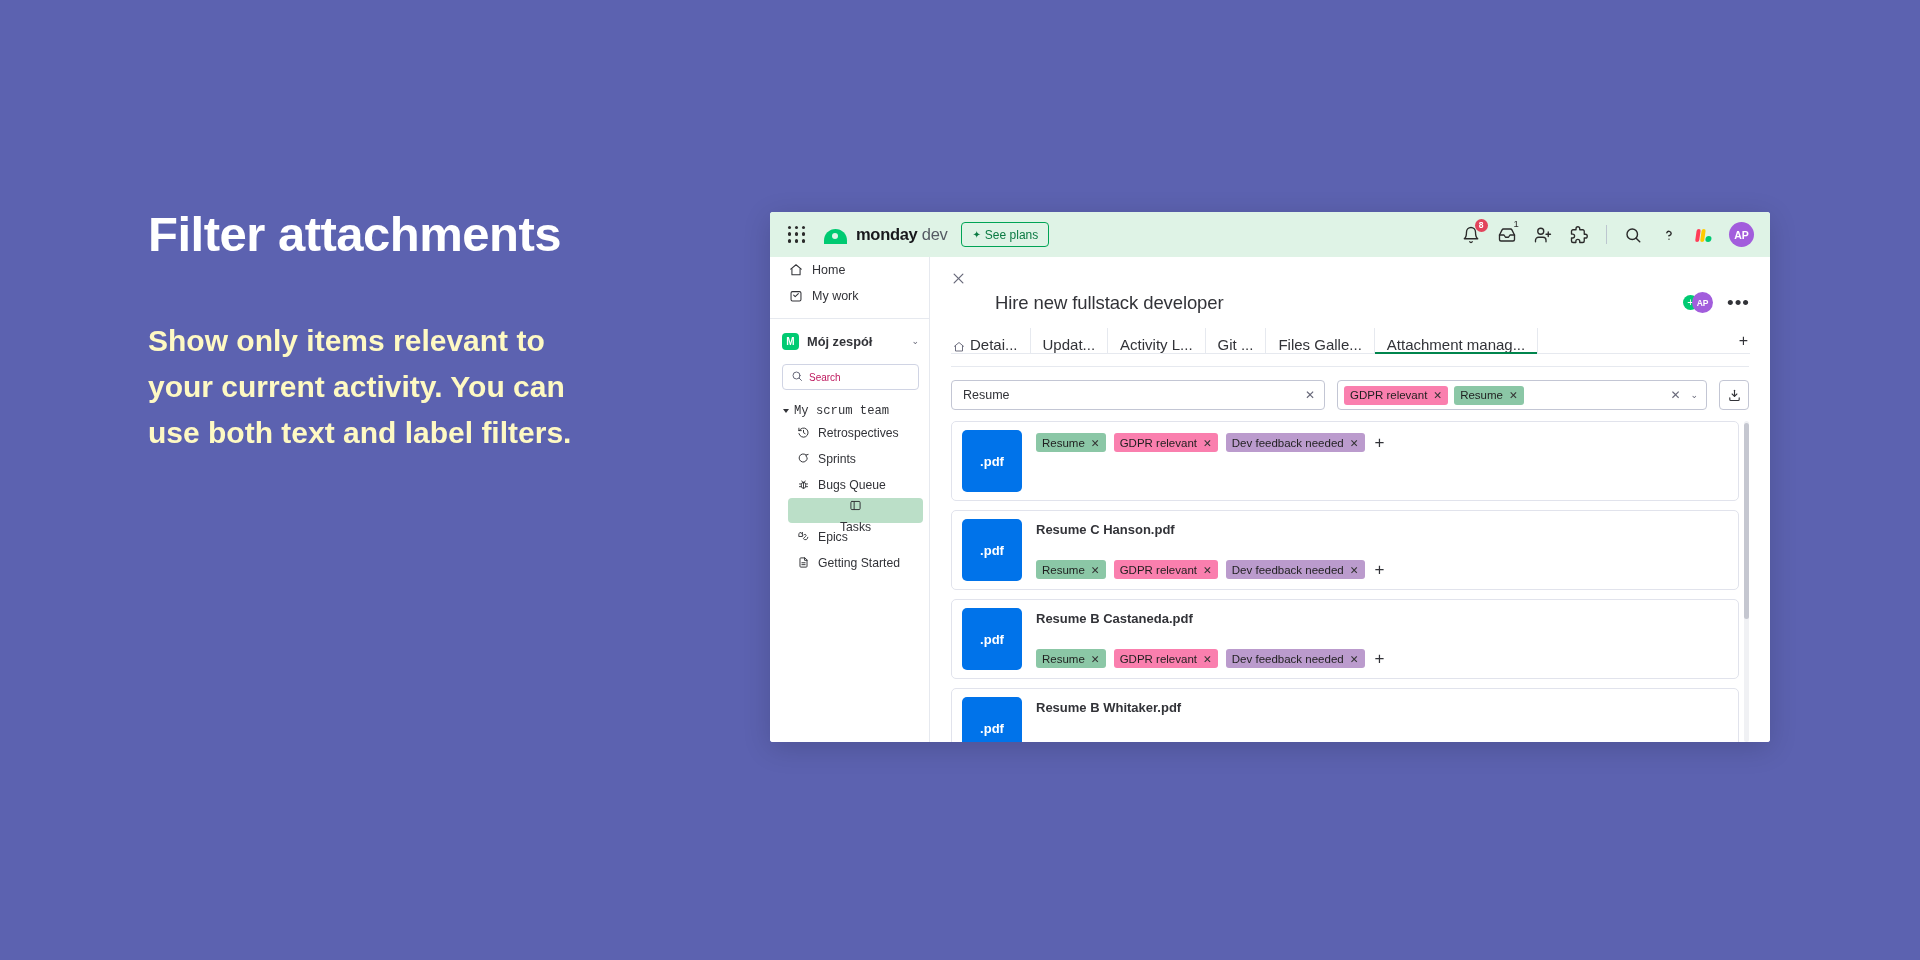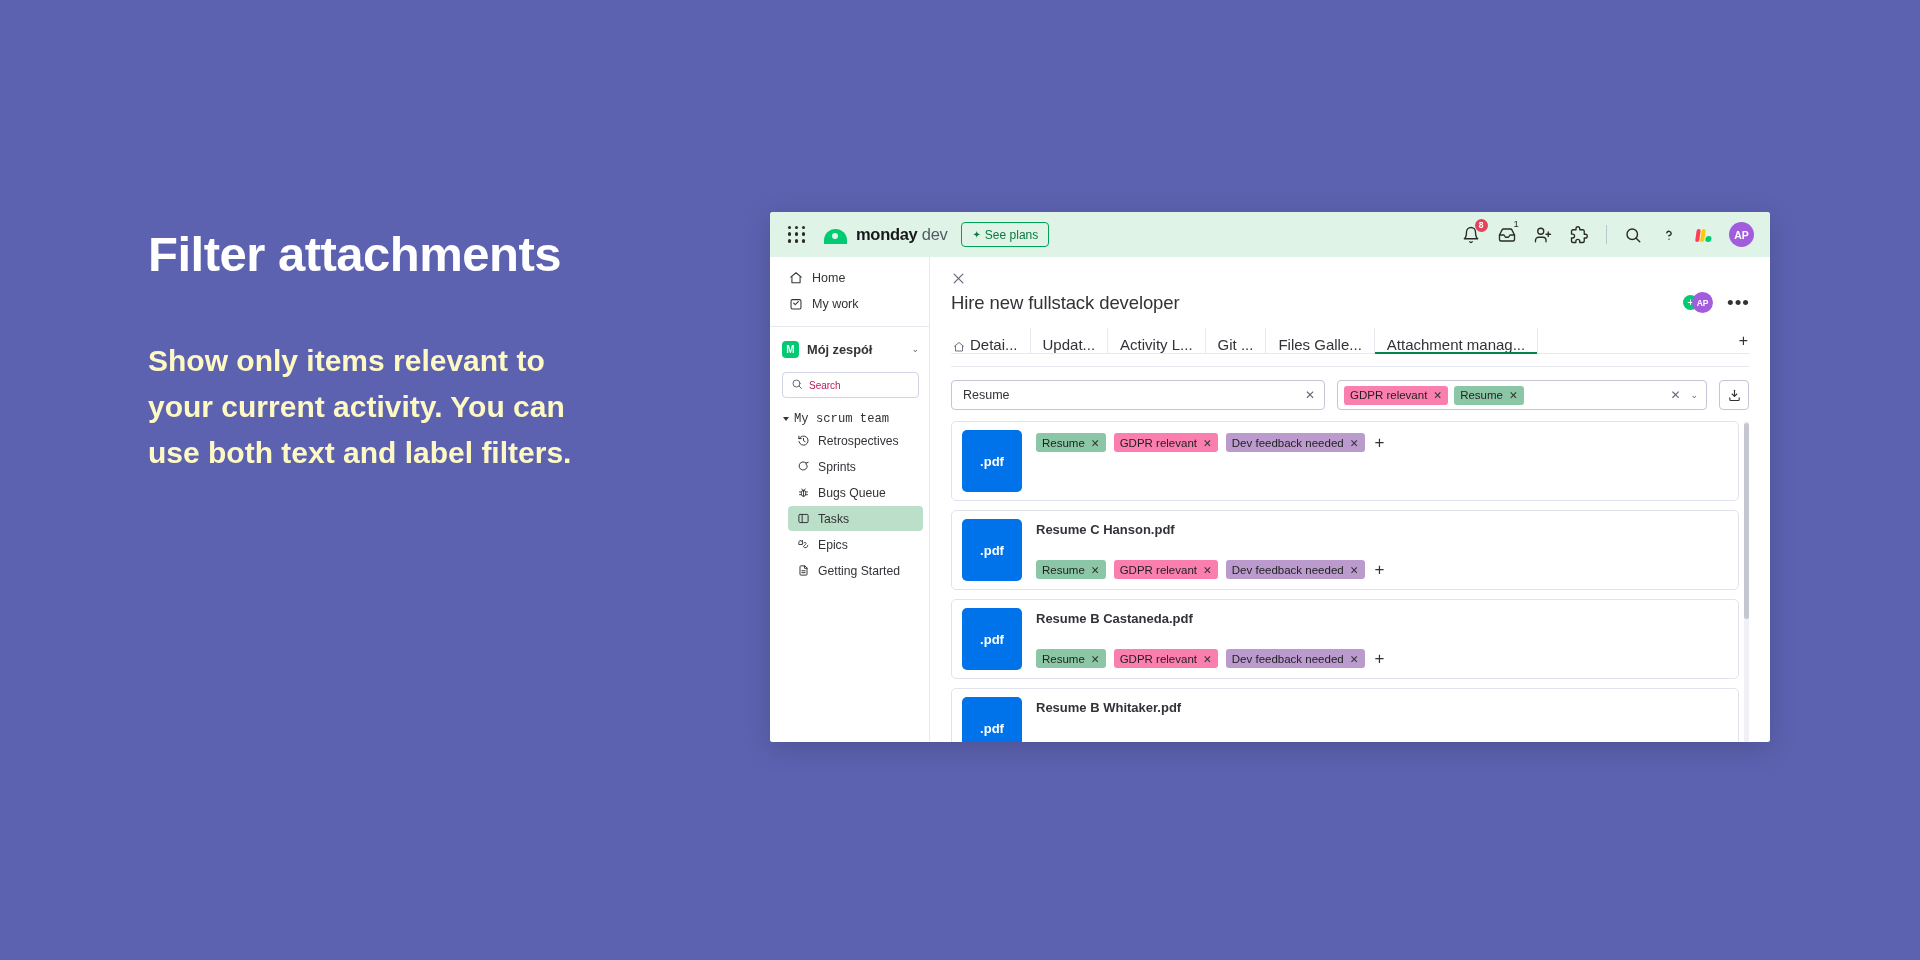--- a/index.html
+++ b/index.html
@@ -7,21 +7,21 @@
     width: 1920px; height: 960px;
     overflow: hidden;
     background: #5c62b0;
     font-family: "Liberation Sans", sans-serif;
     -webkit-font-smoothing: antialiased;
   }
 
   
   .promo {
     position: absolute;
-    left: 148px; top: 228px;
+    left: 148px; top: 208px;
     width: 560px;
   }
   .promo-title {
     color: #ffffff;
     font-size: 49px;
     font-weight: 700;
     letter-spacing: -0.5px;
     line-height: 1.1;
   }
   .promo-body {
@@ -144,21 +144,21 @@
 
   
   .app-body { flex: 1; display: flex; min-height: 0; }
 
   
   .sidebar {
     width: 160px;
     flex: 0 0 160px;
     background: #ffffff;
     border-right: 1px solid #e6e9ef;
-    padding: 8px 0 0 0;
+    padding: 0 0 0 0;
     font-size: 12.5px;
     color: #323338;
   }
   .nav-item {
     display: flex; align-items: center; gap: 9px;
     height: 26px;
     padding: 0 10px 0 12px;
     margin: 0 6px;
     border-radius: 4px;
     cursor: pointer;
@@ -205,37 +205,37 @@
 
   .board-item {
     display: flex; align-items: center; gap: 8px;
     height: 25px;
     margin: 1px 6px 1px 18px;
     padding: 0 8px;
     border-radius: 4px;
     font-size: 12.2px; color: #323338;
     cursor: pointer;
   }
-  .board-item.active { background: #bbdfc8; }
+  .board-item.active { background: #bbdfc8; flex-direction: column; }
   .board-item .ic { width: 14px; height: 14px; display: flex; align-items: center; justify-content: center; flex: 0 0 14px; }
   .board-item .ic svg { width: 13px; height: 13px; }
 
   
   .main {
     flex: 1;
     min-width: 0;
     background: #ffffff;
     display: flex;
     flex-direction: column;
     position: relative;
   }
   .main-head { padding: 14px 20px 0 21px; }
   .close-x { width: 15px; height: 15px; color: #676879; cursor: pointer; }
   .close-x svg { width: 15px; height: 15px; }
-  .item-row { display: flex; align-items: center; margin-top: 6px; }
+  .item-row { display: flex; align-items: center; margin-top: 6px; margin-left: 44px; }
   .item-title { font-size: 18.5px; color: #323338; letter-spacing: -0.1px; }
   .head-right { margin-left: auto; display: flex; align-items: center; gap: 14px; }
   .mini-av-wrap { position: relative; width: 30px; height: 22px; cursor: pointer; }
   .mini-av {
     position: absolute; right: 0; top: 0;
     width: 21px; height: 21px; border-radius: 50%;
     background: #a25ddc; color: #fff;
     font-size: 8.5px; font-weight: 600;
     display: flex; align-items: center; justify-content: center;
   }

